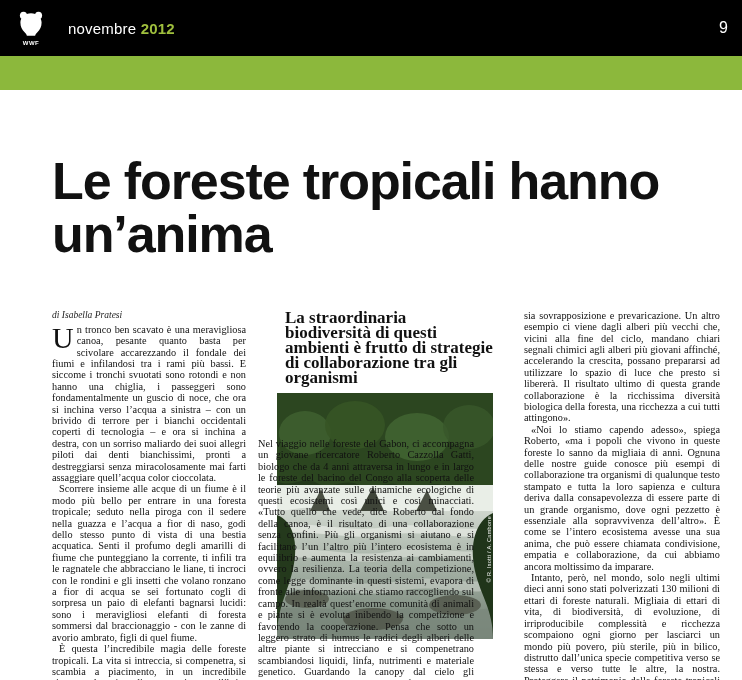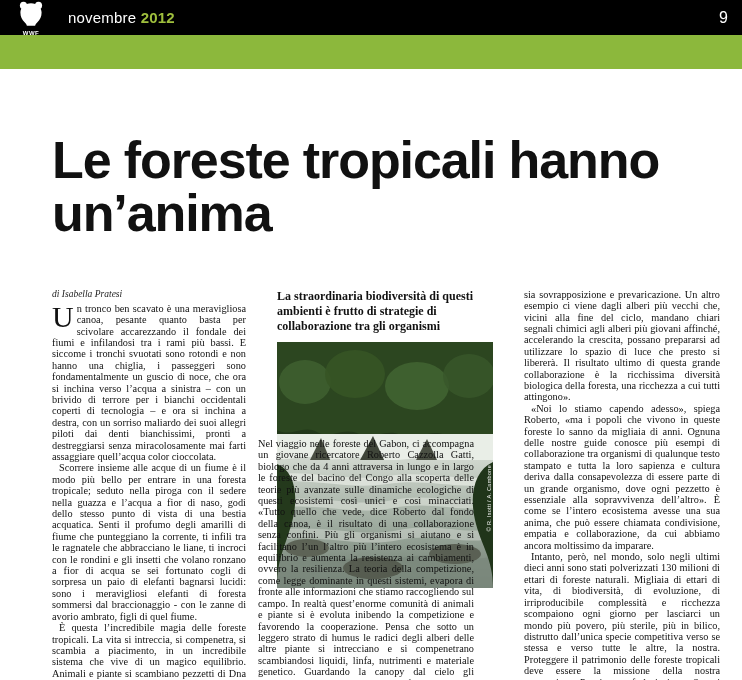--- a/index.html
+++ b/index.html
@@ -9,21 +9,21 @@
     height: 680px;
     background: #ffffff;
     font-family: "Liberation Serif", serif;
     color: #111;
     overflow: hidden;
     position: relative;
   }
 
   
   .masthead {
-    height: 35px;
+    height: 56px;
     background: #000000;
     display: flex;
     align-items: center;
     padding: 0 14px 0 0;
     position: relative;
   }
   .wwf-logo {
     width: 62px;
     height: 38px;
     background: #000;
@@ -122,25 +122,25 @@
     font-size: 30px;
     line-height: 24px;
     font-weight: normal;
     padding: 2px 3px 0 0;
     color: #111;
   }
 
   
   .deck {
     font-family: "Liberation Serif", serif;
-    font-size: 12px;
+    font-size: 17px;
     line-height: 15px;
     font-weight: bold;
     color: #111;
-    margin: 0 0 8px 0;
+    margin: 0 0 8px 8px;
   }
 
   
   .photo {
     position: relative;
     width: 100%;
     height: 246px;
     overflow: hidden;
     background: #2e4f2a;
     margin-bottom: 3px;

